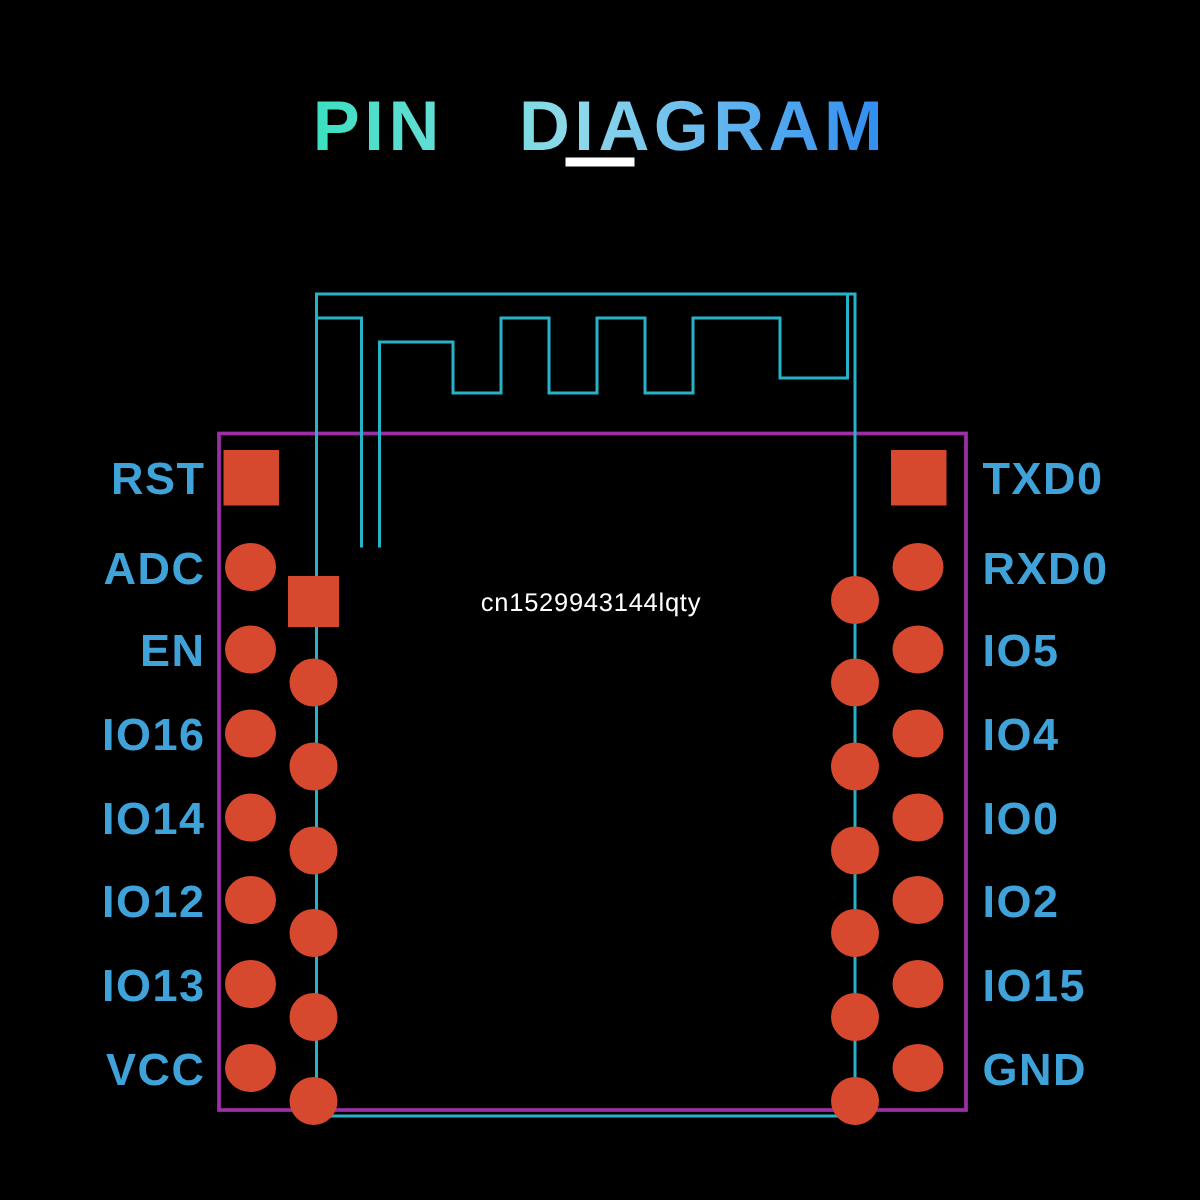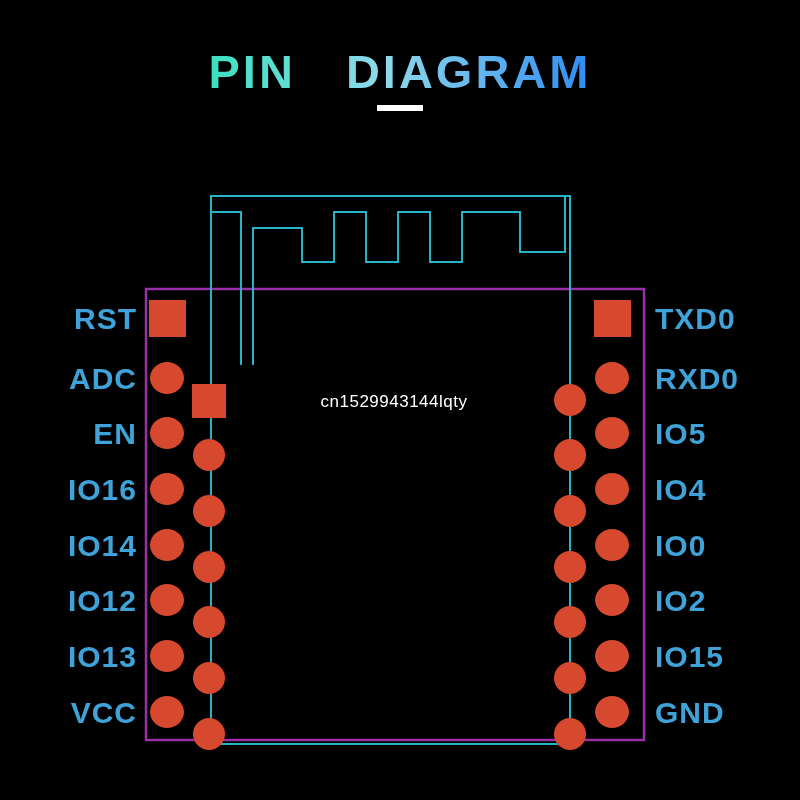--- a/index.html
+++ b/index.html
@@ -8,21 +8,21 @@
     font-family:"Liberation Sans",sans-serif;
   }
   .canvas{
     position:relative;
     width:800px;height:800px;
     background:var(--background,#000);
     overflow:hidden;
     margin:0 auto;
   }
   .title{
-    position:absolute;top:44px;left:0;width:800px;
+    position:absolute;top:56px;left:0;width:800px;
     text-align:center;
     font-family:"Liberation Sans",sans-serif;
     font-size:47px;font-weight:900;
     letter-spacing:3px;word-spacing:34px;
     background:linear-gradient(90deg,
       var(--title-gradient-start,#3be0c0) 26%,
       var(--title-gradient-mid,#8fd9ea) 48%,
       var(--title-gradient-end,#2f8cf0) 74%);
     -webkit-background-clip:text;background-clip:text;
     -webkit-text-fill-color:transparent;color:transparent;

